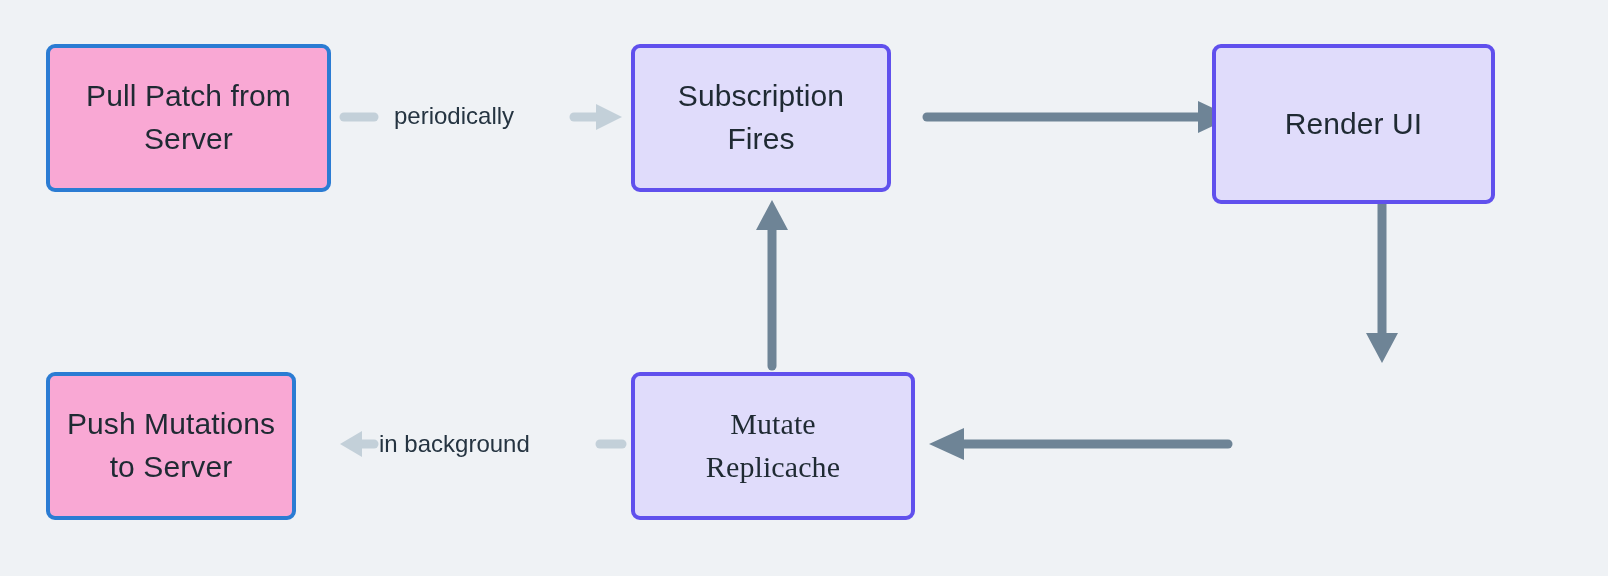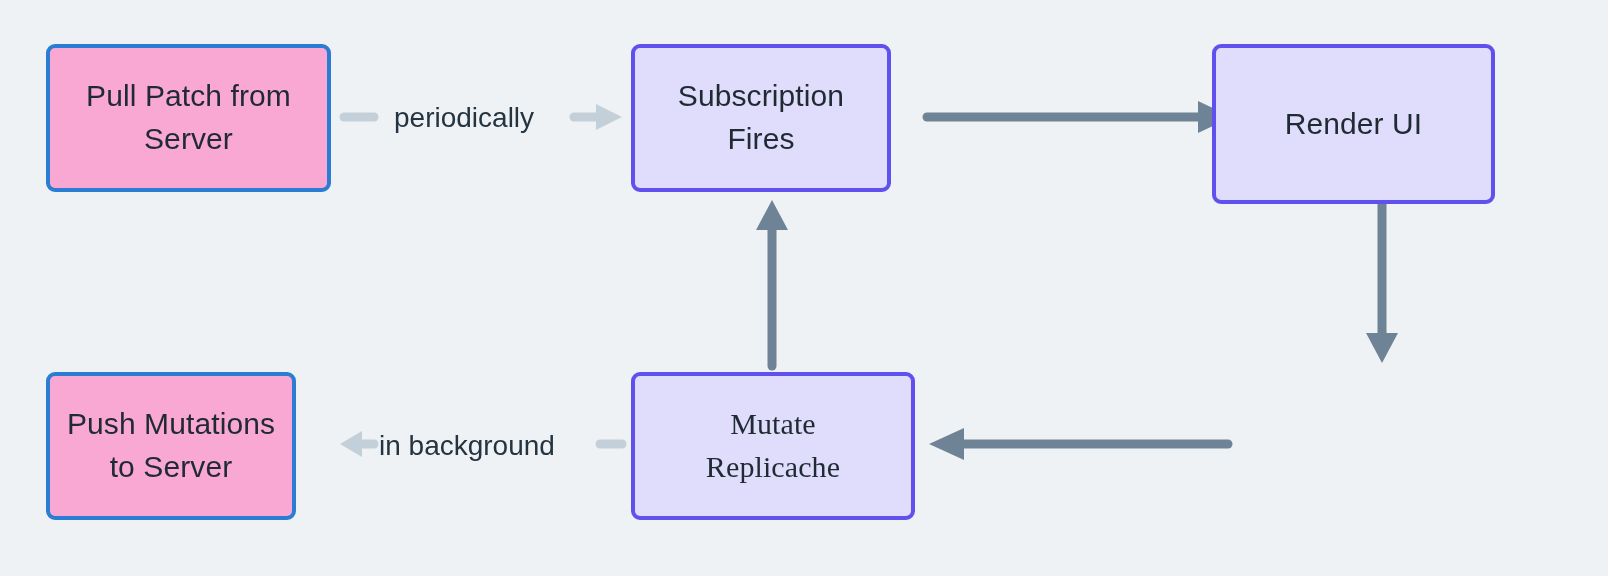--- a/index.html
+++ b/index.html
@@ -38,21 +38,21 @@
   .node-blue {
     background: #f9a8d4;
     border-color: #2b7cd3;
   }
   .node-purple {
     background: #e0dcfb;
     border-color: #6050ed;
   }
   .edge-label {
     position: absolute;
-    font-size: 28px;
+    font-size: 24px;
     color: #253441;
     white-space: nowrap;
     line-height: 1;
   }
   svg.edges {
     position: absolute;
     left: 0;
     top: 0;
     width: 1608px;
     height: 576px;

